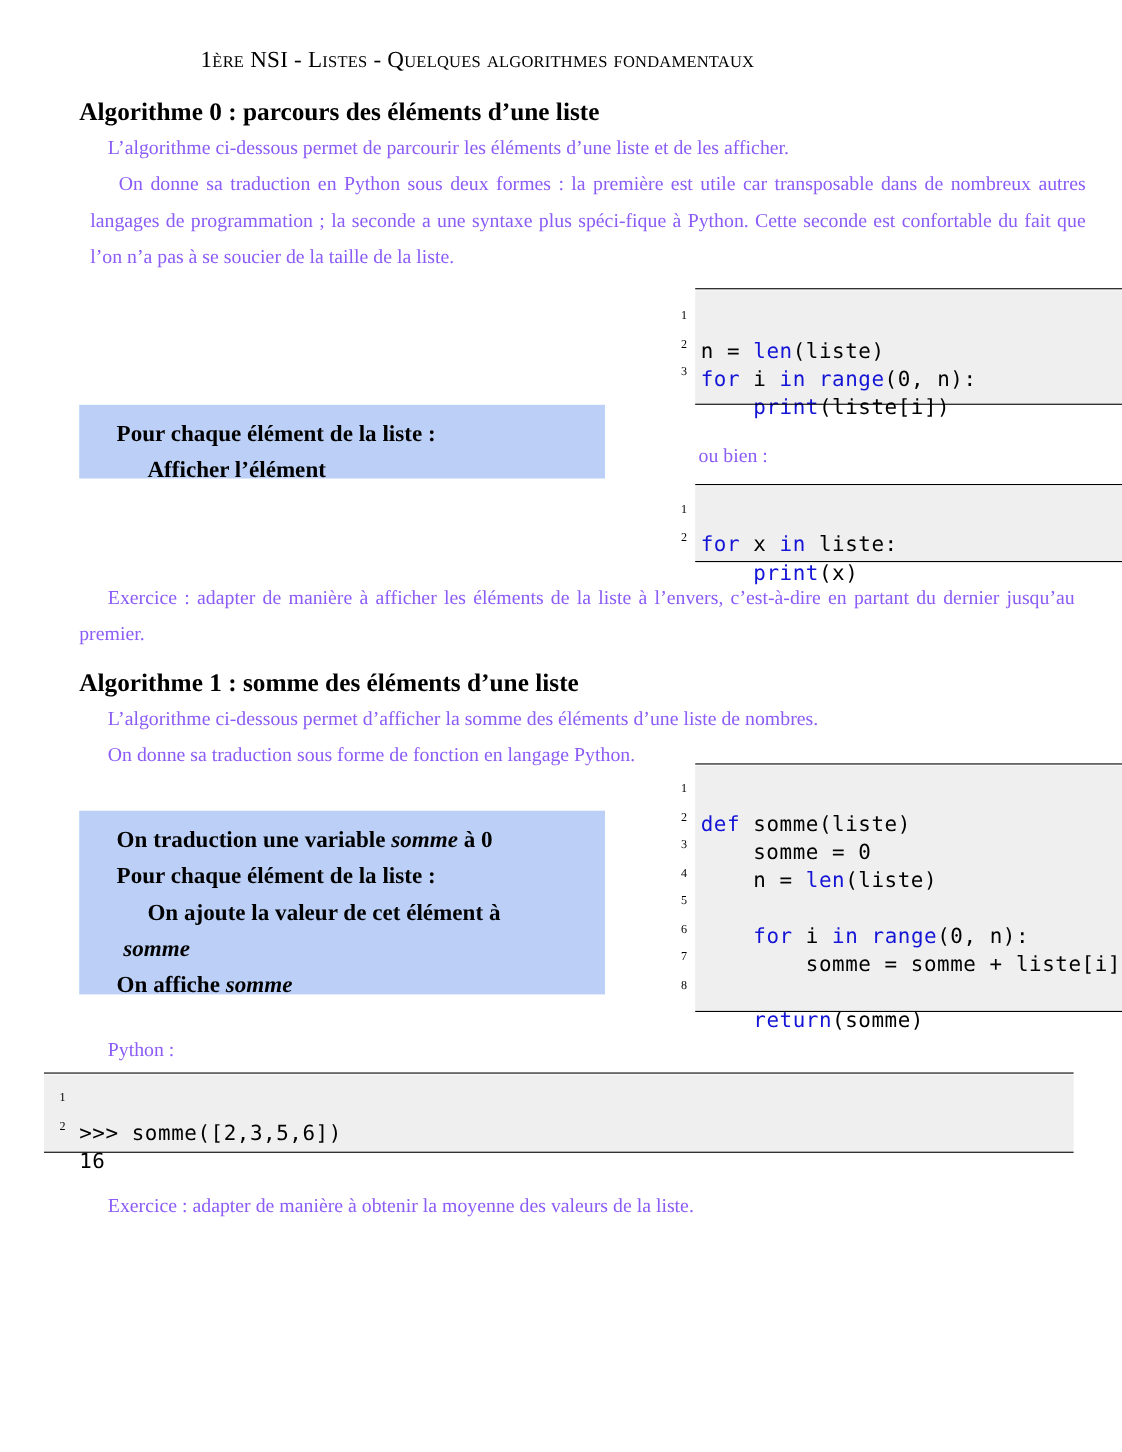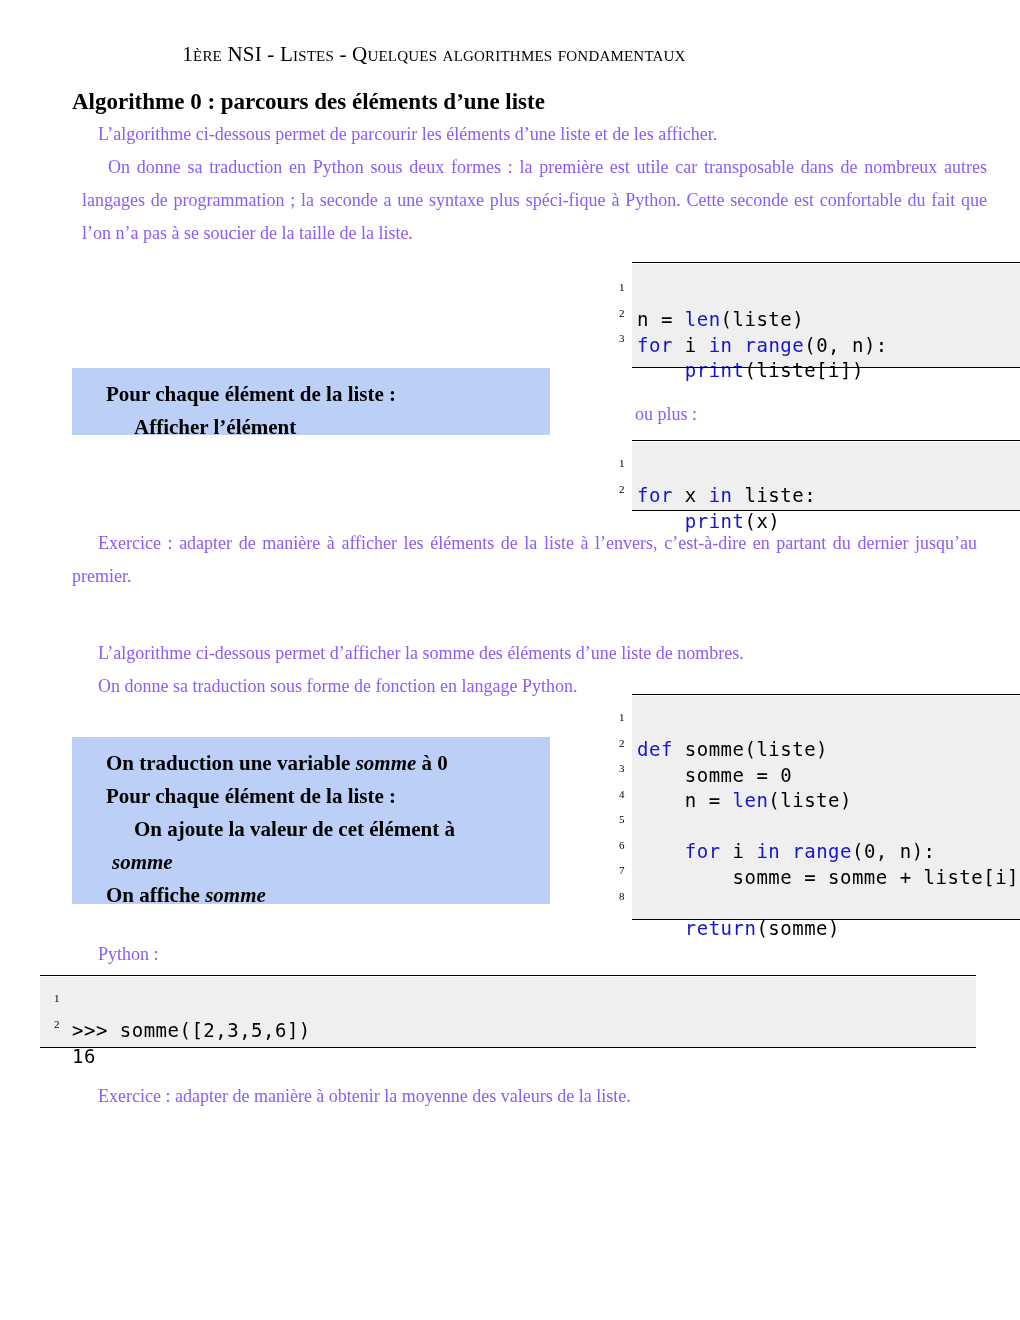--- a/index.html
+++ b/index.html
@@ -137,31 +137,32 @@
     <div class="code-bg" style="left:27px; top:2px; width:388px; height:103px;"></div>
     <div class="code-lines" style="position:absolute; left:0; top:14px; width:415px;"><div class="code-row"><span class="lineno">1</span><span class="code-text"><span class="pl">n = </span><span class="kw">len</span><span class="pl">(liste)</span></span></div><div class="code-row"><span class="lineno">2</span><span class="code-text"><span class="kw">for</span><span class="pl"> i </span><span class="kw">in</span><span class="pl"> </span><span class="kw">range</span><span class="pl">(0, n):</span></span></div><div class="code-row"><span class="lineno">3</span><span class="code-text"><span class="pl">    </span><span class="kw">print</span><span class="pl">(liste[i])</span></span></div></div>
     <div class="rule-bottom" style="left:27px; width:388px; top:105px;"></div>
   </div>
 
   <div class="pseudo-box" style="left:72px; top:368px; width:478px; height:67px;">
     <div class="pseudo-line">Pour chaque élément de la liste :</div>
     <div class="pseudo-line lvl1">Afficher l’élément</div>
   </div>
 
-  <div class="para" style="left:635px; top:398px; width:300px;">ou plus :</div>
+  <div class="para" style="left:635px; top:398px; width:300px;">ou bien :</div>
 
   <div class="listing" style="left:605px; top:440px; width:415px; height:72px;">
     <div class="rule-top" style="left:27px; width:388px; top:0;"></div>
     <div class="code-bg" style="left:27px; top:2px; width:388px; height:68px;"></div>
     <div class="code-lines" style="position:absolute; left:0; top:12px; width:415px;"><div class="code-row"><span class="lineno">1</span><span class="code-text"><span class="kw">for</span><span class="pl"> x </span><span class="kw">in</span><span class="pl"> liste:</span></span></div><div class="code-row"><span class="lineno">2</span><span class="code-text"><span class="pl">    </span><span class="kw">print</span><span class="pl">(x)</span></span></div></div>
     <div class="rule-bottom" style="left:27px; width:388px; top:70px;"></div>
   </div>
 
   <div class="para indent" style="left:72px; top:527px; width:905px;">Exercice : adapter de manière à afficher les éléments de la liste à l’envers, c’est-à-dire en partant du dernier jusqu’au premier.</div>
 
+  <div class="heading" style="left:72px; top:606px;">Algorithme 1 : somme des éléments d’une liste</div>
 
   <div class="para indent" style="left:72px; top:670px; width:905px;">On donne sa traduction sous forme de fonction en langage Python.</div>
 
   <div class="para indent" style="left:72px; top:637px; width:905px;">L’algorithme ci-dessous permet d’afficher la somme des éléments d’une liste de nombres.</div>
 
   <div class="listing" style="left:605px; top:694px; width:415px; height:228px;">
     <div class="rule-top" style="left:27px; width:388px; top:0;"></div>
     <div class="code-bg" style="left:27px; top:2px; width:388px; height:223px;"></div>
     <div class="code-lines" style="position:absolute; left:0; top:12px; width:415px;"><div class="code-row"><span class="lineno">1</span><span class="code-text"><span class="kw">def</span><span class="pl"> somme(liste)</span></span></div><div class="code-row"><span class="lineno">2</span><span class="code-text"><span class="pl">    somme = 0</span></span></div><div class="code-row"><span class="lineno">3</span><span class="code-text"><span class="pl">    n = </span><span class="kw">len</span><span class="pl">(liste)</span></span></div><div class="code-row"><span class="lineno">4</span><span class="code-text"><span class="pl"></span></span></div><div class="code-row"><span class="lineno">5</span><span class="code-text"><span class="pl">    </span><span class="kw">for</span><span class="pl"> i </span><span class="kw">in</span><span class="pl"> </span><span class="kw">range</span><span class="pl">(0, n):</span></span></div><div class="code-row"><span class="lineno">6</span><span class="code-text"><span class="pl">        somme = somme + liste[i]</span></span></div><div class="code-row"><span class="lineno">7</span><span class="code-text"><span class="pl"></span></span></div><div class="code-row"><span class="lineno">8</span><span class="code-text"><span class="pl">    </span><span class="kw">return</span><span class="pl">(somme)</span></span></div></div>
     <div class="rule-bottom" style="left:27px; width:388px; top:225px;"></div>

